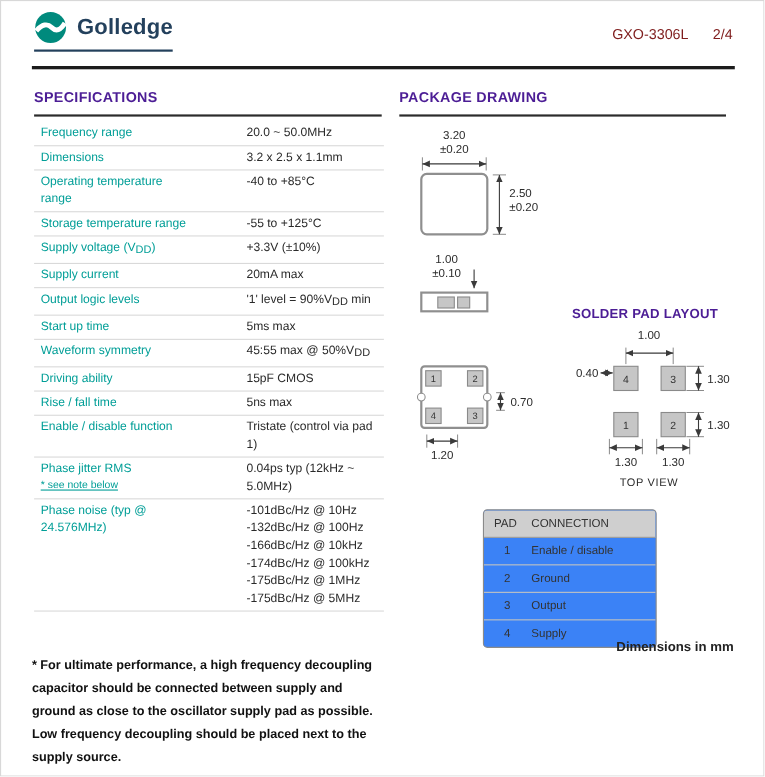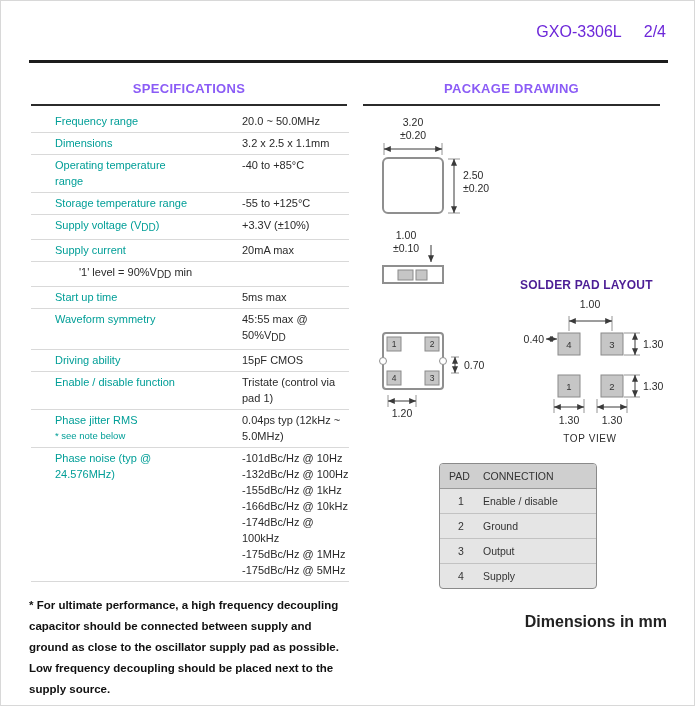--- a/index.html
+++ b/index.html
@@ -6,33 +6,33 @@
   .page {
     position:relative; width:695px; height:706px; background:#fff;
     font-family:"Liberation Sans", sans-serif; color:#2a2a2a;
     border:1px solid #d8d8d8; box-sizing:border-box; overflow:hidden;
   }
   
   .logo { position:absolute; left:30px; top:9px; display:flex; align-items:center; gap:9px;
           padding-bottom:5px; border-bottom:2px solid #23405c; }
   .logo-text { font-size:20px; font-weight:600; color:#23405c; letter-spacing:0.2px; }
   .header-part { position:absolute; right:28px; top:22px; display:flex; gap:22px;
-                 font-size:16px; color:#6d28d9; }
+                 font-size:13px; color:#7f1d1d; }
   .header-rule { position:absolute; left:28px; top:59px; width:639px; height:2.5px; background:#1c1c1c; }
   
-  .section-title { position:absolute; font-size:13px; font-weight:bold; color:#8b5cf6;
-                   letter-spacing:0.3px; border-bottom:2px solid #2b2b2b; padding-bottom:8px;text-align:center; }
+  .section-title { position:absolute; font-size:13px; font-weight:bold; color:#4c1d95;
+                   letter-spacing:0.3px; border-bottom:2px solid #2b2b2b; padding-bottom:8px; }
   .spec-title { left:30px; top:80px; width:316px; }
   .pkg-title  { left:362px; top:80px; width:297px; }
   
   .spec-table { position:absolute; left:30px; top:110px; width:318px; }
   .spec-row { display:flex; border-bottom:1px solid #d9d9d9; padding:2px 0 3px; }
   .spec-label { width:145px; box-sizing:border-box; padding-left:6px;
-                color:#009E97; font-size:11px; line-height:16px;margin-left:18px; }
-  .label-note { display:block; font-size:9.5px; color:#009E97; }
+                color:#009E97; font-size:11px; line-height:16px; }
+  .label-note { display:block; font-size:9.5px; color:#009E97;text-decoration:underline; }
   .spec-value { flex:1; color:#2a2a2a; font-size:11px; line-height:16px;margin-left:48px; }
   .spec-value-line { line-height:16px; }
   sub { font-size:10px; vertical-align:-2px; }
   
   .footnote { position:absolute; left:28px; top:594px; width:322px;
               font-size:11.5px; font-weight:bold; color:#111; line-height:1.82; }
   
   .drawing { position:absolute; }
   svg text { font-family:"Liberation Sans", sans-serif; font-size:10.5px; fill:#2b2b2b; }
   svg text.padnum { font-size:8.5px; fill:#333; }
@@ -40,36 +40,43 @@
   svg text.viewlabel { font-size:10px; letter-spacing:0.6px; fill:#2b2b2b; }
   .dim { stroke:#3a3a3a; stroke-width:1; }
   .ext { stroke:#7a7a7a; stroke-width:0.8; }
   .outline { fill:#ffffff; stroke:#8f8f8f; stroke-width:2; }
   .padrect { fill:#c6c6c6; stroke:#8a8a8a; stroke-width:1; }
   .solder-title { position:absolute; left:519px; top:277px; font-size:12px; font-weight:bold;
                   color:#4c1d95; letter-spacing:0.2px; }
   
   .pad-table { position:absolute; left:438px; top:462px; width:156px;
                border:1.5px solid #8a8a8a; border-radius:4px; overflow:hidden;
-               background:#e5e5e5; font-size:10.5px; color:#333; }
+               background:#3b82f6; font-size:10.5px; color:#333; }
   .pad-table-row { display:flex; }
   .pad-table-header { background:#cfcfcf; border-bottom:1px solid #9a9a9a; }
   .pad-col1 { width:42px; box-sizing:border-box; padding:6px 0; }
   .pad-col2 { flex:1; padding:6px 0 6px 1px; }
   .pad-th1 { padding-left:9px; }
   .pad-td-num { text-align:center; }
   .pad-body-row + .pad-body-row { border-top:1px solid #c2c2c2; }
-  .units-note { position:absolute; right:27px; top:612px; font-size:16px;
+  .units-note { position:absolute; right:27px; top:580px; font-size:12px;
                 font-weight:600; color:#222; }
 </style>
 </head>
 <body>
 
 <div class="page">
 
+  <div class="logo">
+    <svg width="30" height="30" viewBox="0 0 30 30">
+      <circle cx="15" cy="15" r="14" fill="#008A7D"></circle>
+      <path d="M2,18 Q10,9 16,15 T28,11" stroke="#ffffff" stroke-width="4.5" fill="none"></path>
+    </svg>
+    <span class="logo-text">Golledge</span>
+  </div>
   <div class="header-part">
     <span>GXO-3306L</span>
     <span>2/4</span>
   </div>
   <div class="header-rule"></div>
 
   <div class="section-title spec-title">SPECIFICATIONS</div>
   <div class="spec-table" id="specRows">
       <div class="spec-row">
         <div class="spec-label">Frequency range</div>
@@ -101,60 +108,66 @@
           <div class="spec-value-line">+3.3V (±10%)</div>
         </div>
       </div>
       <div class="spec-row">
         <div class="spec-label">Supply current</div>
         <div class="spec-value">
           <div class="spec-value-line">20mA max</div>
         </div>
       </div>
       <div class="spec-row">
+        <div class="spec-label">Output logic levels</div>
         <div class="spec-value">
           <div class="spec-value-line">'1' level = 90%V<sub>DD</sub> min</div>
         </div>
       </div>
       <div class="spec-row">
         <div class="spec-label">Start up time</div>
         <div class="spec-value">
           <div class="spec-value-line">5ms max</div>
         </div>
       </div>
       <div class="spec-row">
         <div class="spec-label">Waveform symmetry</div>
         <div class="spec-value">
           <div class="spec-value-line">45:55 max @ 50%V<sub>DD</sub></div>
         </div>
       </div>
       <div class="spec-row">
         <div class="spec-label">Driving ability</div>
         <div class="spec-value">
           <div class="spec-value-line">15pF CMOS</div>
+        </div>
+      </div>
+      <div class="spec-row">
+        <div class="spec-label">Rise / fall time</div>
+        <div class="spec-value">
+          <div class="spec-value-line">5ns max</div>
         </div>
       </div>
       <div class="spec-row">
         <div class="spec-label">Enable / disable function</div>
         <div class="spec-value">
           <div class="spec-value-line">Tristate (control via pad 1)</div>
         </div>
       </div>
       <div class="spec-row">
         <div class="spec-label">Phase jitter RMS<span class="label-note">* see note below</span></div>
         <div class="spec-value">
           <div class="spec-value-line">0.04ps typ (12kHz ~ 5.0MHz)</div>
         </div>
       </div>
       <div class="spec-row">
         <div class="spec-label">Phase noise (typ @ 24.576MHz)</div>
         <div class="spec-value">
           <div class="spec-value-line">-101dBc/Hz @ 10Hz</div>
           <div class="spec-value-line">-132dBc/Hz @ 100Hz</div>
-          <div class="spec-value-line">-155dBc/Hz @ 1kHz</div>
           <div class="spec-value-line">-166dBc/Hz @ 10kHz</div>
           <div class="spec-value-line">-174dBc/Hz @ 100kHz</div>
           <div class="spec-value-line">-175dBc/Hz @ 1MHz</div>
           <div class="spec-value-line">-175dBc/Hz @ 5MHz</div>
         </div>
       </div>
     </div>
   <div class="footnote">* For ultimate performance, a high frequency decoupling capacitor should be connected between supply and ground as close to the oscillator supply pad as possible. Low frequency decoupling should be placed next to the supply source.</div>
 
   <div class="section-title pkg-title">PACKAGE DRAWING</div>

